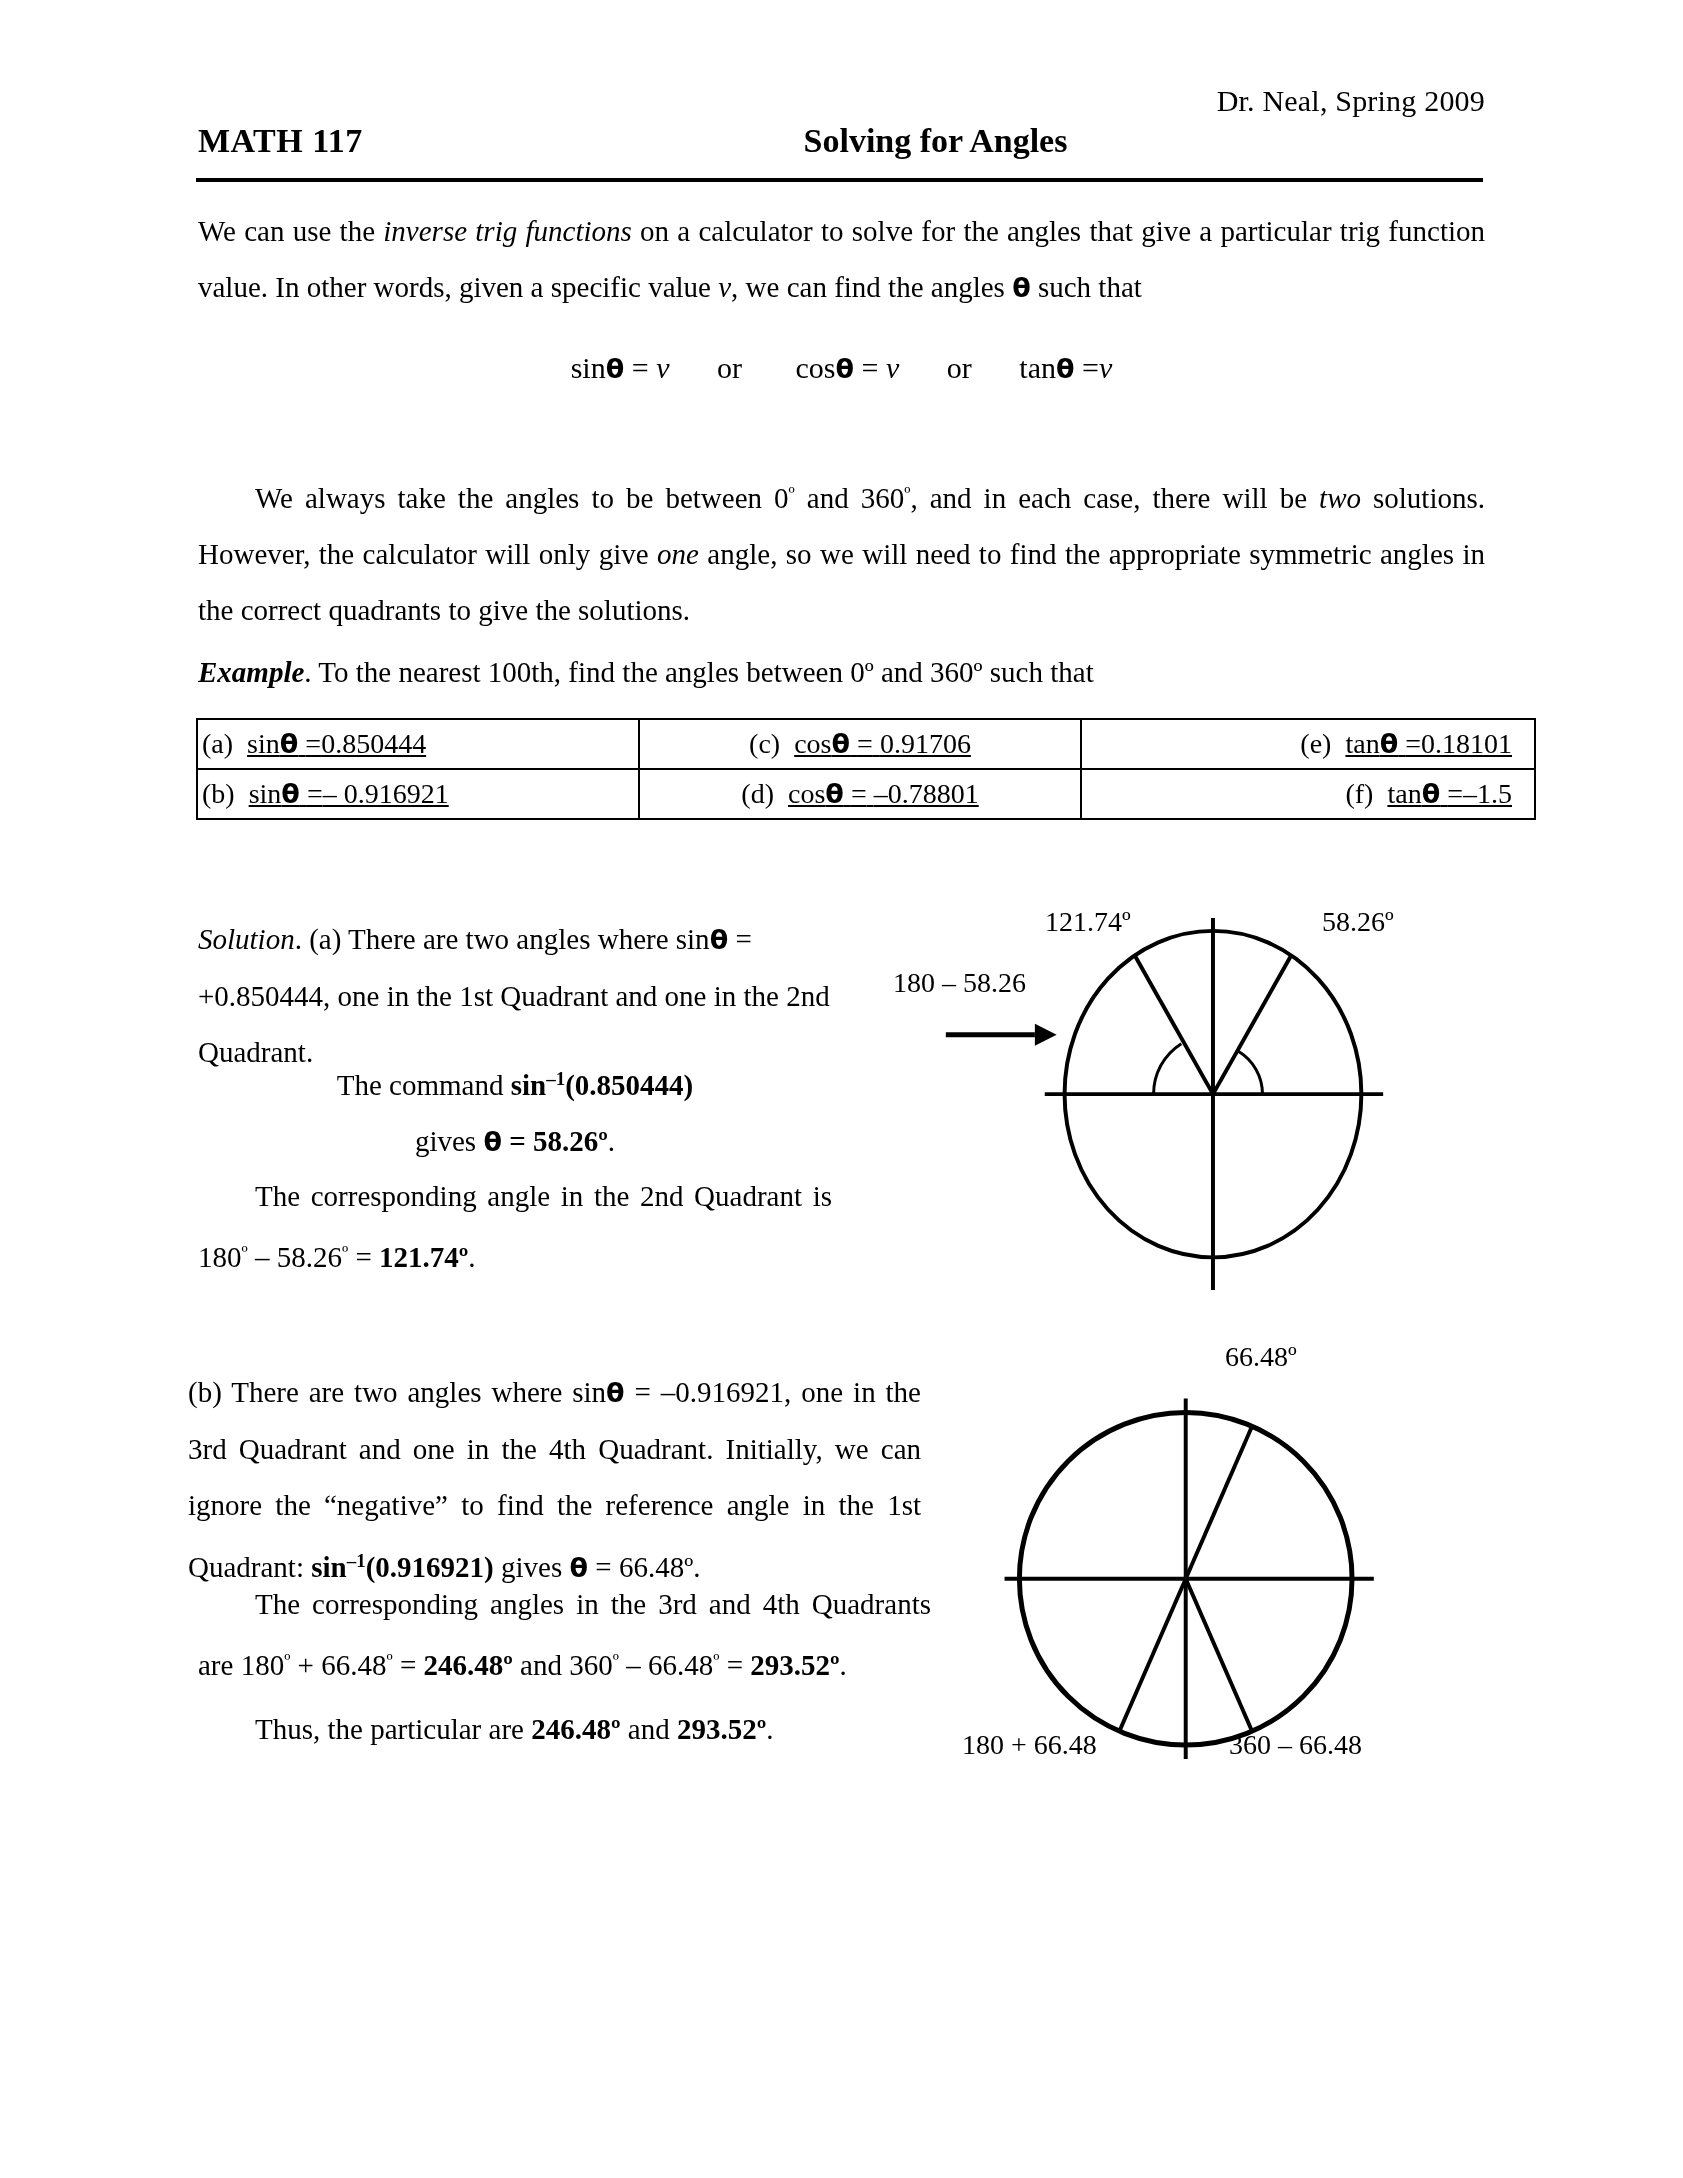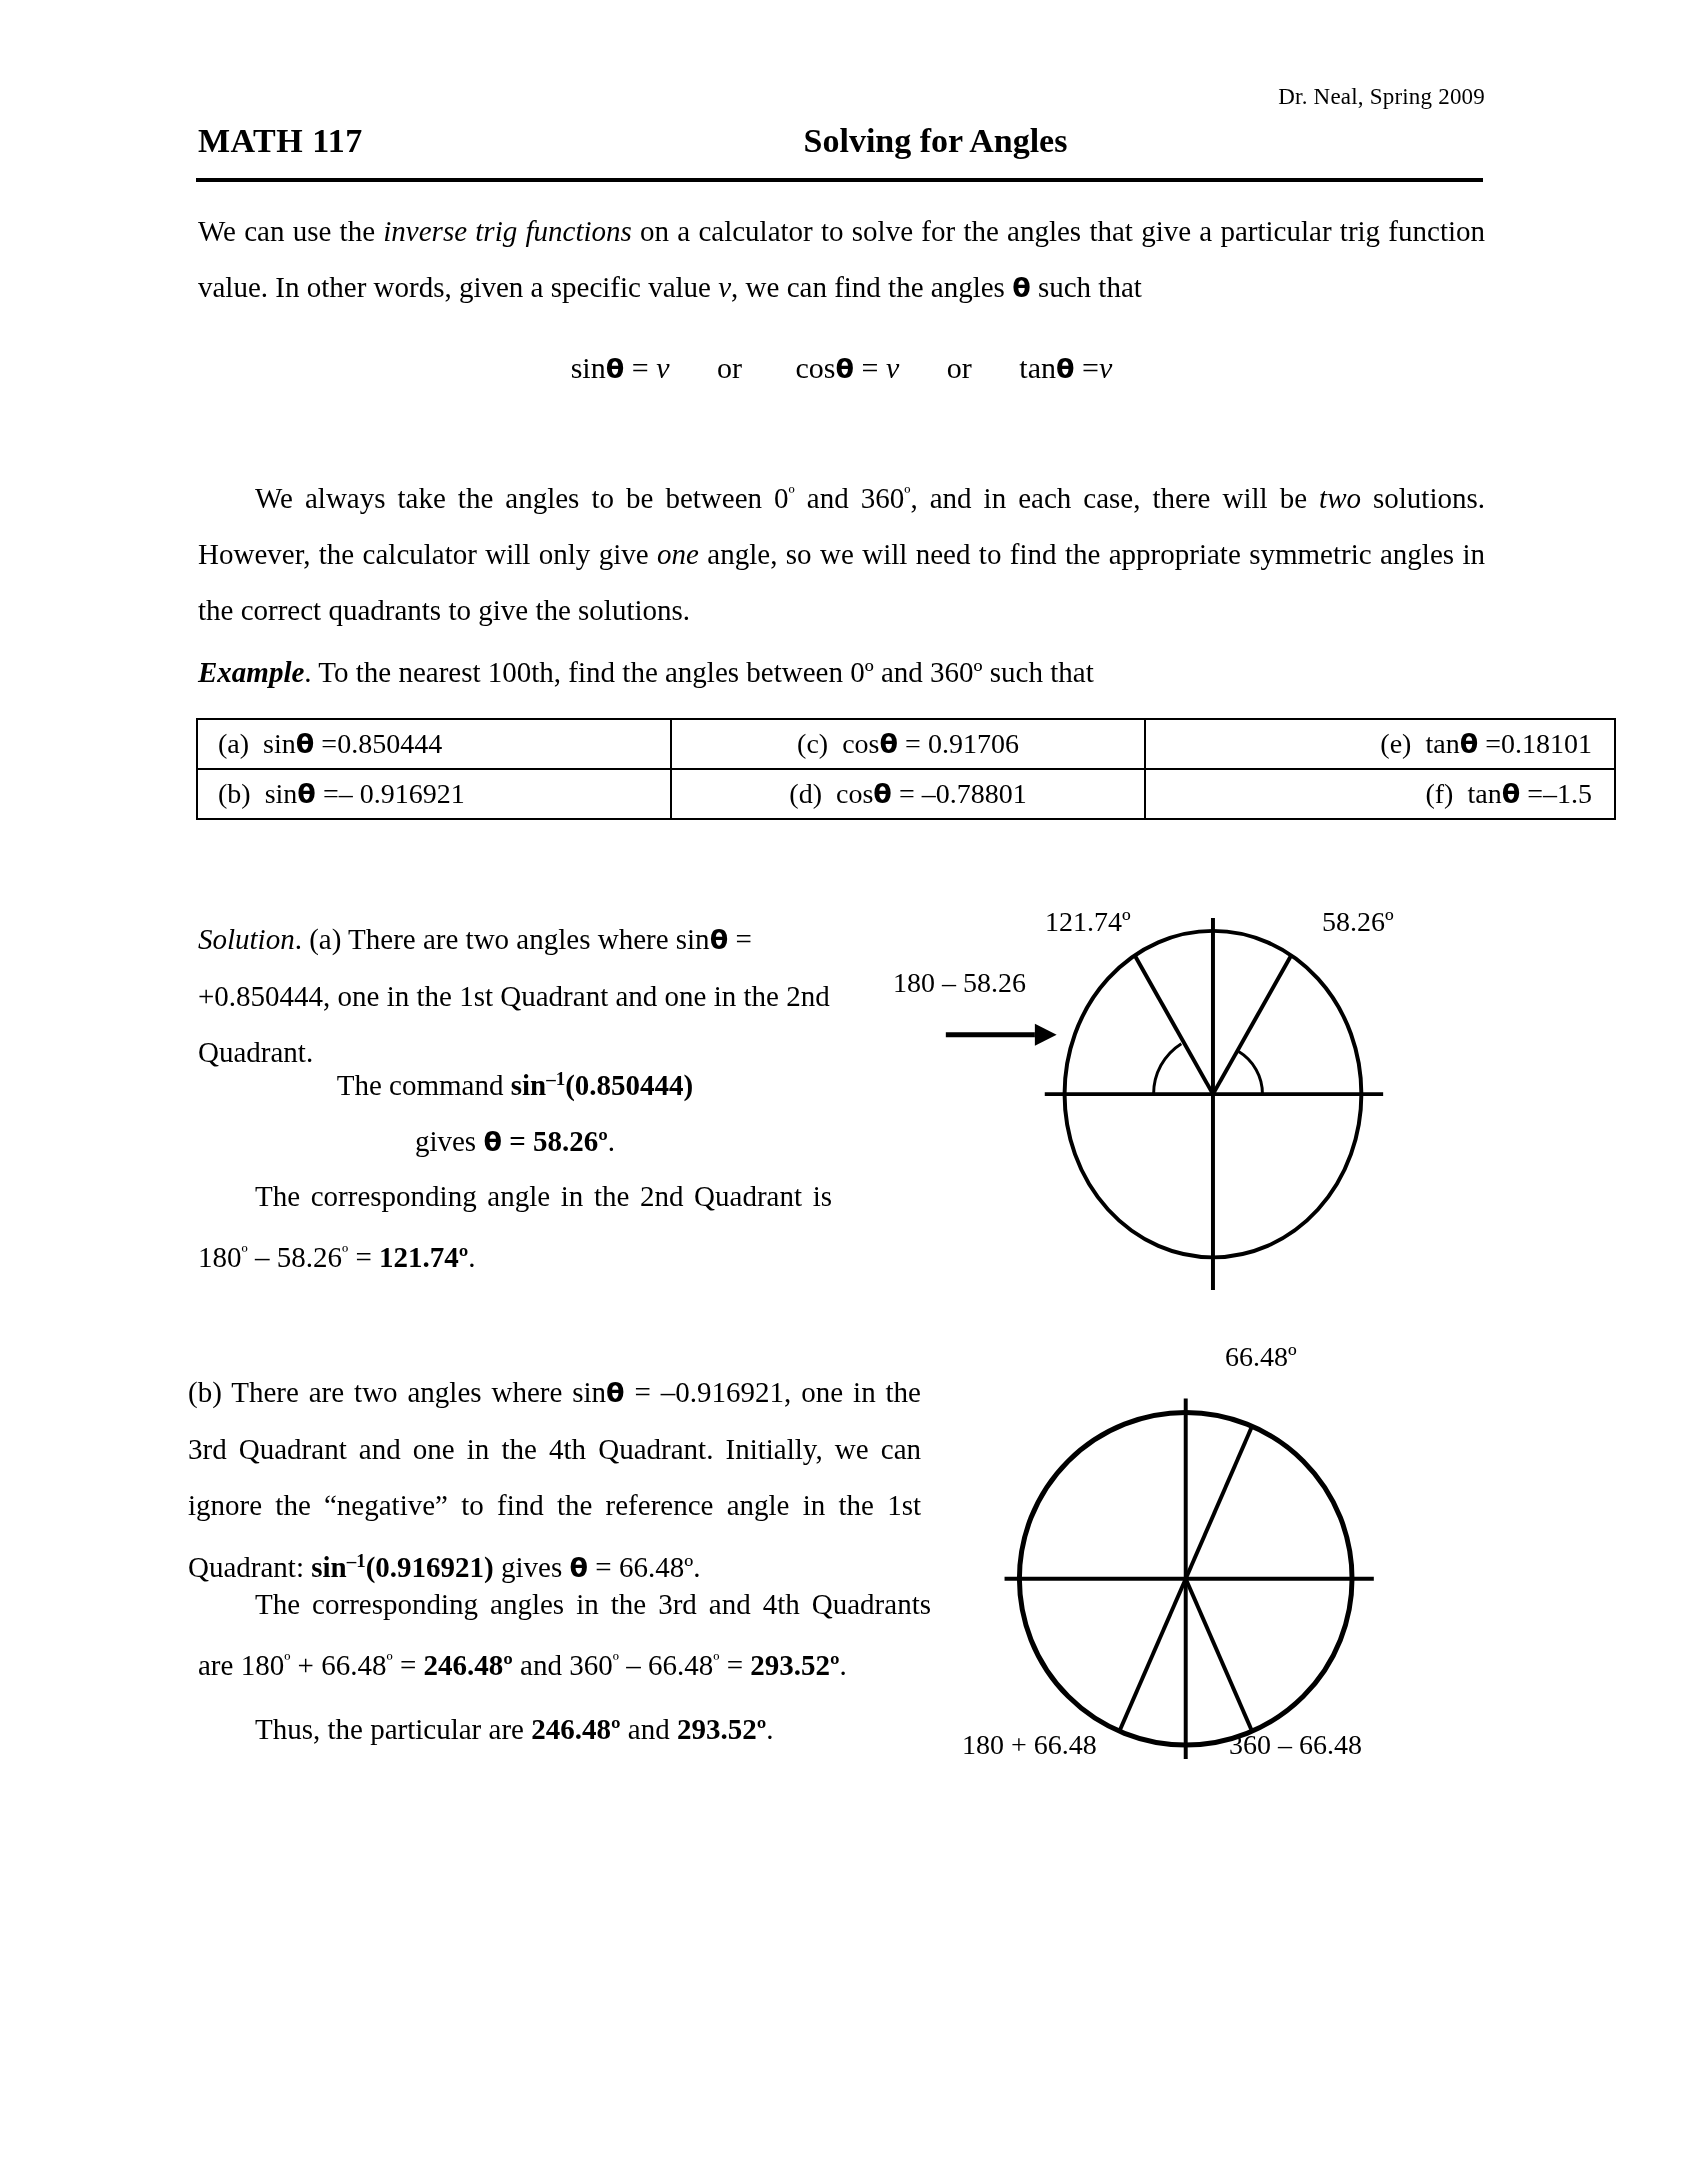--- a/index.html
+++ b/index.html
@@ -20,21 +20,21 @@
     left: 0; top: 0;
     width: 1683px;
     height: 2178px;
   }
 
   
   .author-line {
     position: absolute;
     right: 198px;
     top: 84px;
-    font-size: 23px;
+    font-size: 30px;
     letter-spacing: 0.2px;
     white-space: nowrap;
   }
   .title-row {
     position: absolute;
     left: 198px;
     top: 122px;
     width: 1287px;
     height: 48px;
   }
@@ -98,23 +98,24 @@
     left: 196px;
     top: 718px;
     width: 1289px;
     border-collapse: collapse;
     font-size: 28px;
     table-layout: fixed;
   }
   .tbl td {
     border: 2px solid #000;
     height: 44px;
-    padding: 2px 20px;
+    padding: 2px 4px;
     vertical-align: middle;
     white-space: nowrap;
+    text-decoration: underline;
   }
   .tbl td.c1 { width: 432px; text-align: left; }
   .tbl td.c2 { width: 432px; text-align: center; }
   .tbl td.c3 { width: 426px; text-align: right; padding-right: 22px; border-radius: 24px; }
   .lbl { display: inline-block; }
   .tbl .sp { display: inline-block; width: 14px; }
 
   
   #sol-a-p1 { left: 198px; top: 911px; width: 634px; }
   #sol-a-cmd { left: 198px; top: 1051px; width: 634px; text-align: center; }

